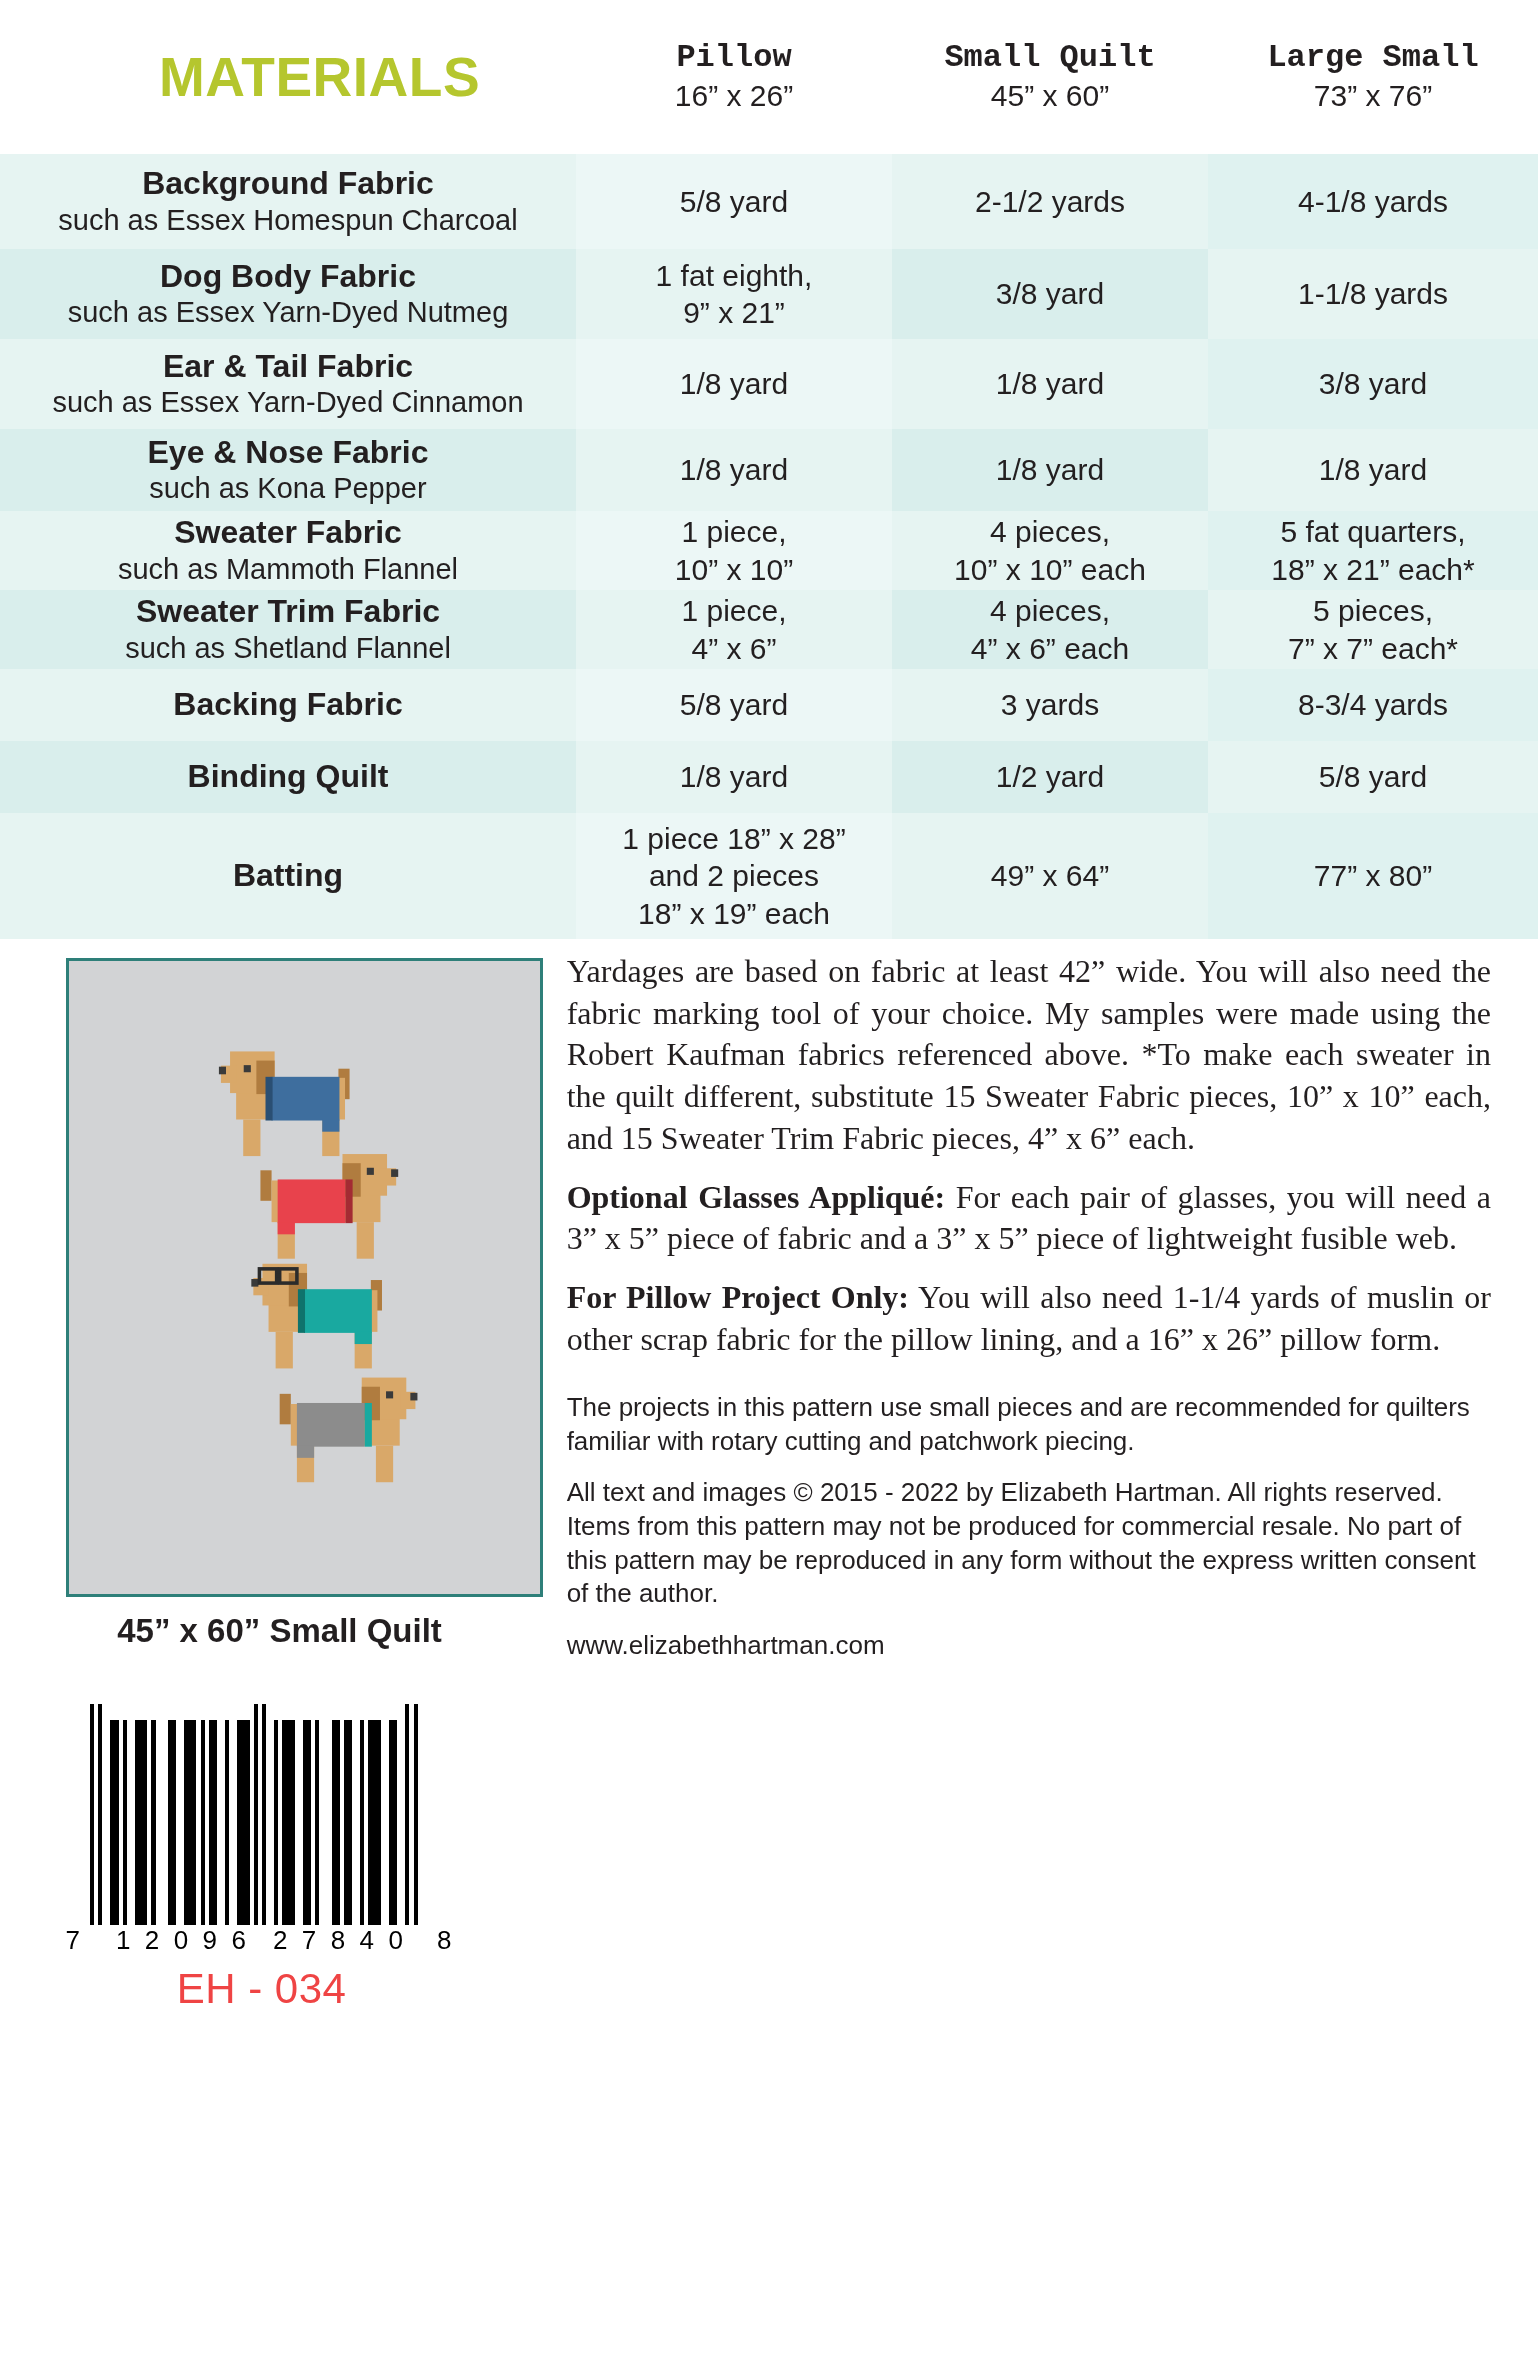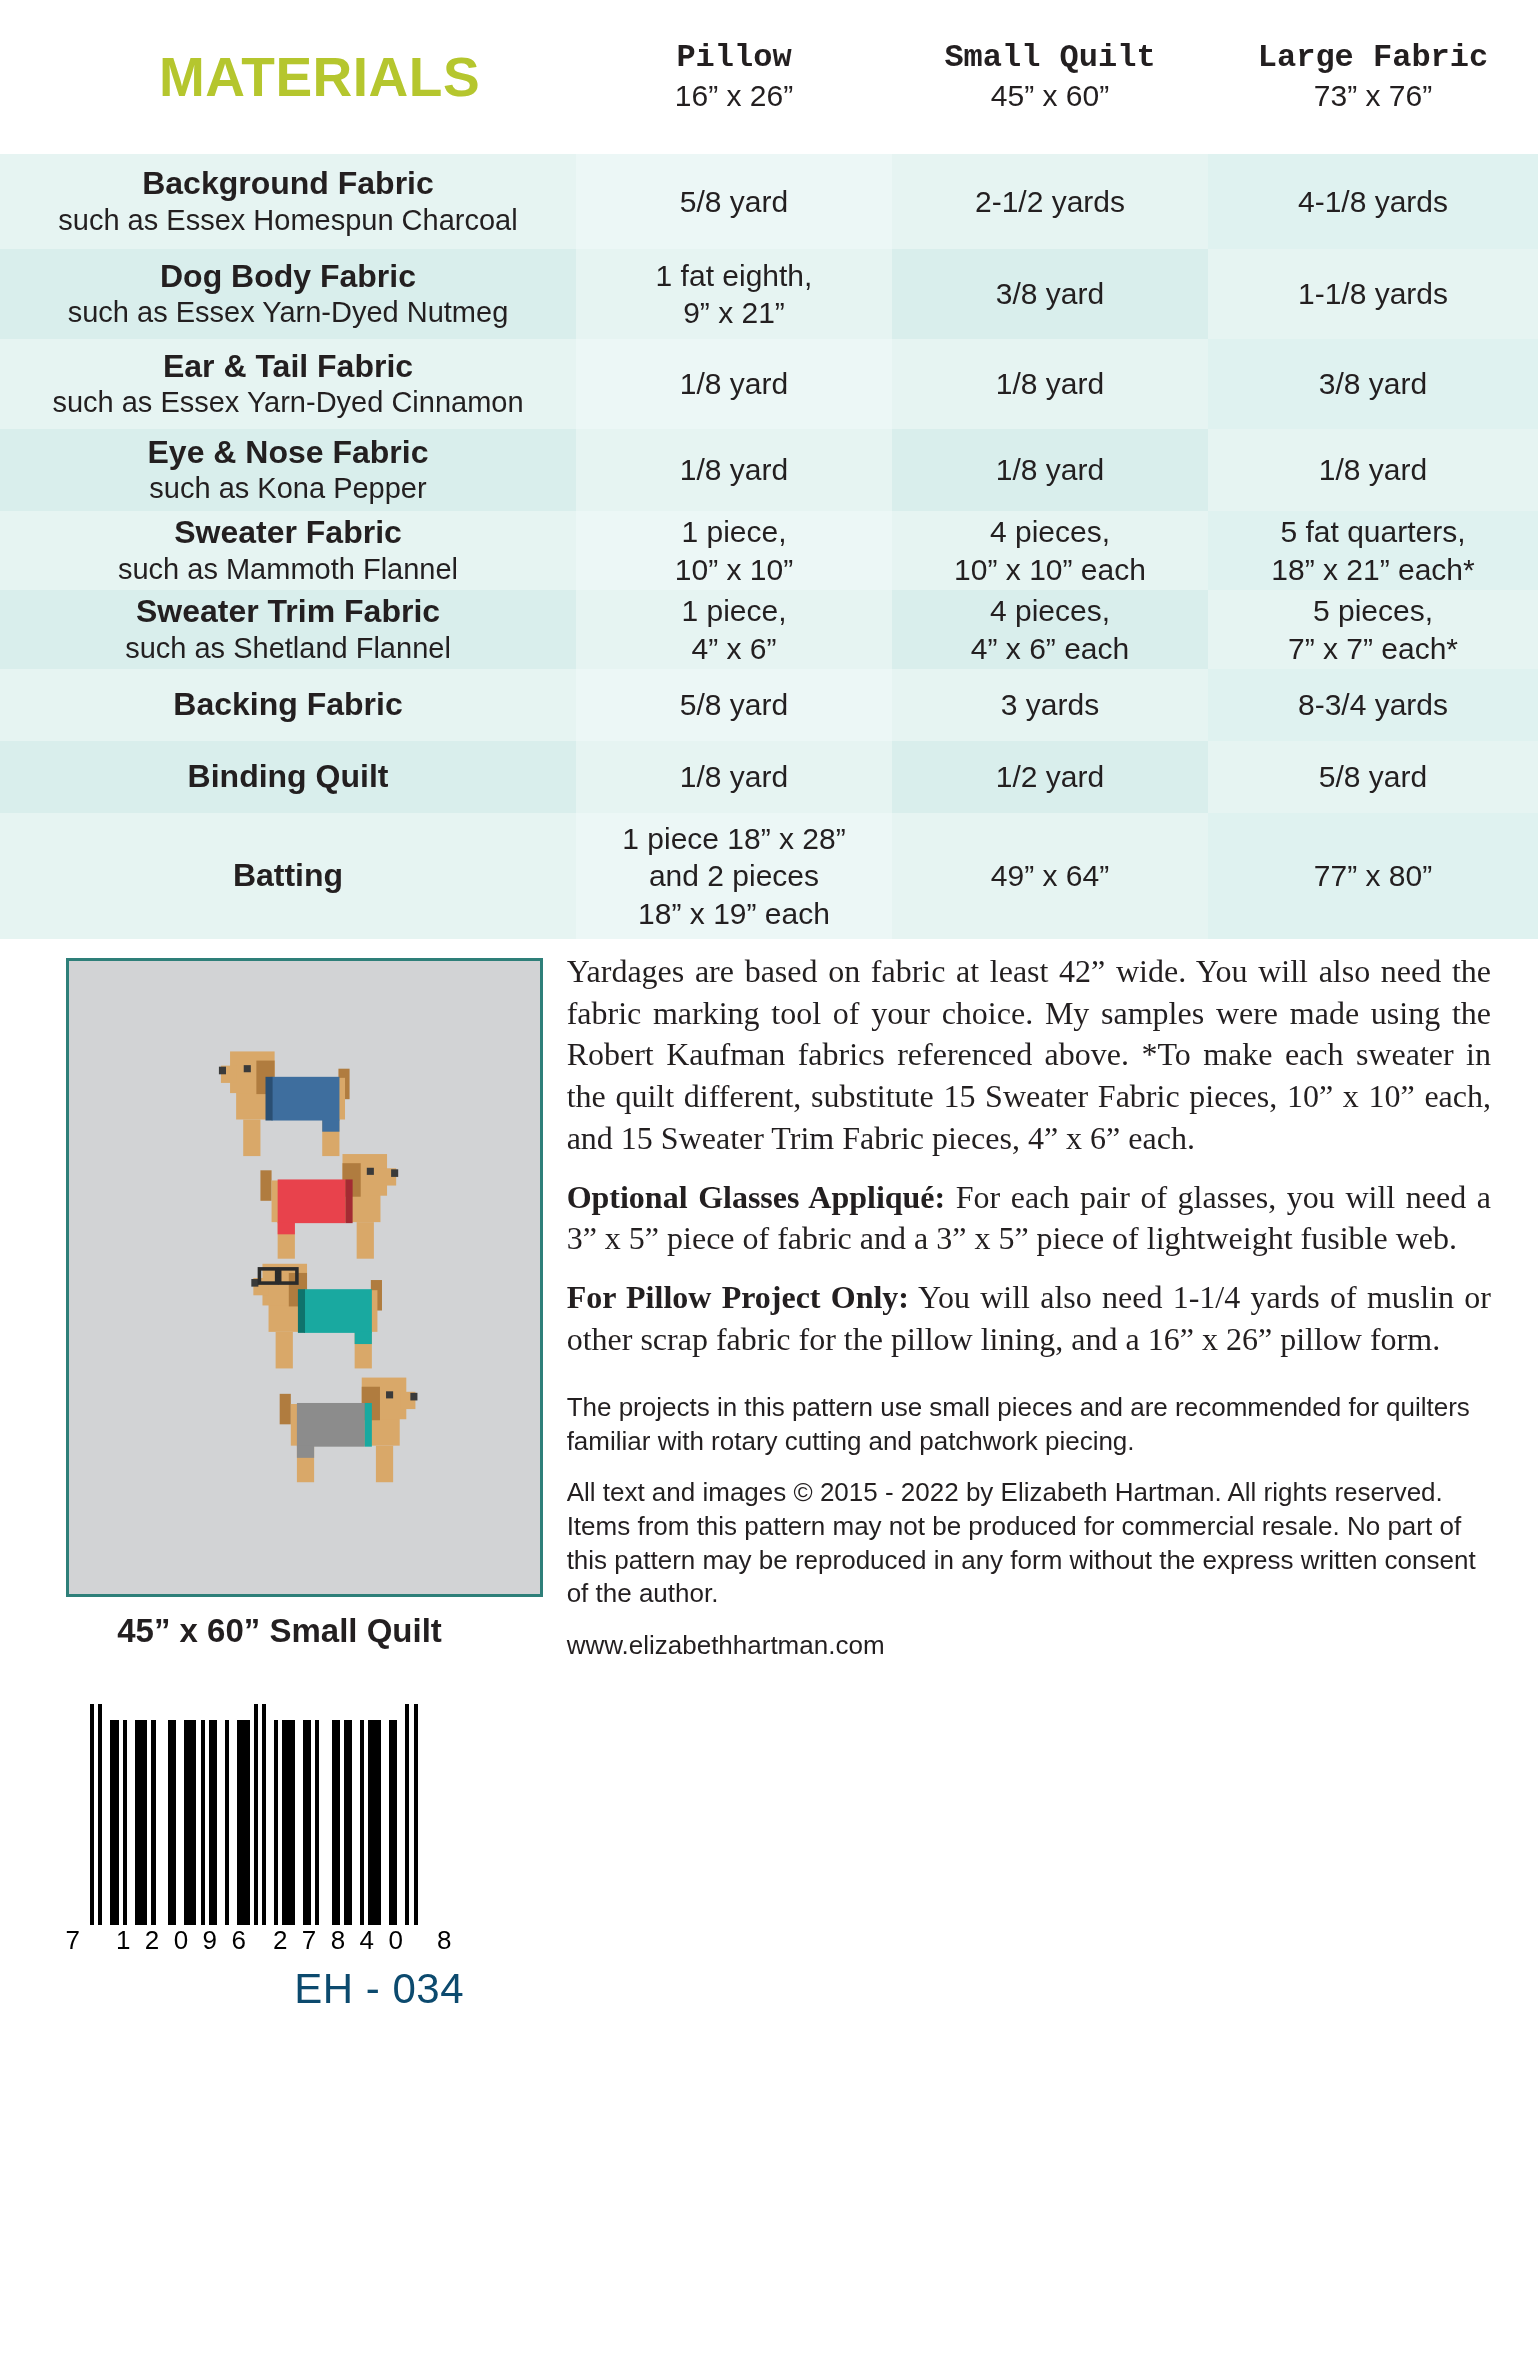--- a/index.html
+++ b/index.html
@@ -126,27 +126,27 @@
   .bc-digits {
     position: relative;
     height: 31px;
     font-family: "Liberation Sans", sans-serif;
     font-size: 26px;
     color: #000;
   }
   .bc-digits span { position: absolute; top: 0; }
   .eh-code {
     margin-top: 9.2px;
-    text-align: right;
+    text-align: center;
     width: 405px;
     margin-left: 67px;
     font-size: 42px;
     font-weight: normal;
     letter-spacing: 0.5px;
-    color: #0c4a6e;
+    color: #ef4444;
   }
 
   .rtxt {
     font-size: 32px;
     line-height: 1.30;
     text-align: justify;
     color: #231f20;
     margin: 0 0 17.4px 0;
     font-family: Liberation Serif, serif;
   }
@@ -188,21 +188,21 @@
         </td>
         <td class="hdr-cell">
           <div class="hname">Pillow</div>
           <div class="hsize">16” x 26”</div>
         </td>
         <td class="hdr-cell">
           <div class="hname">Small Quilt</div>
           <div class="hsize">45” x 60”</div>
         </td>
         <td class="hdr-cell">
-          <div class="hname">Large Fabric</div>
+          <div class="hname">Large Small</div>
           <div class="hsize">73” x 76”</div>
         </td>
       </tr>
 
       <tr style="height:95px">
         <td class="label tint-a">
           <span class="lname">Background Fabric</span>
           <span class="lsub">such as Essex Homespun Charcoal</span>
         </td>
         <td class="val tint-c" style="white-space:pre-line">5/8 yard</td>

